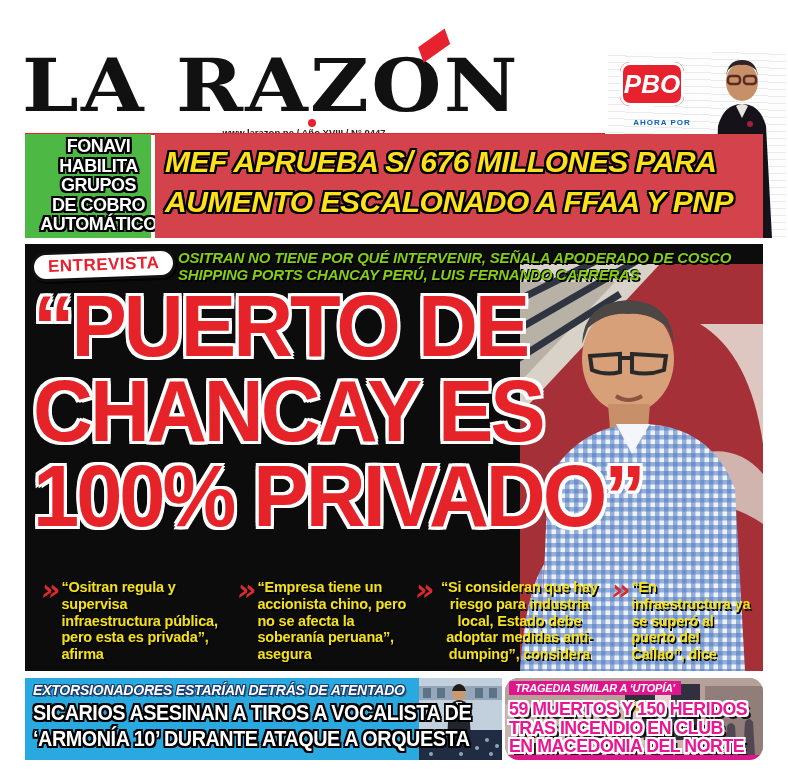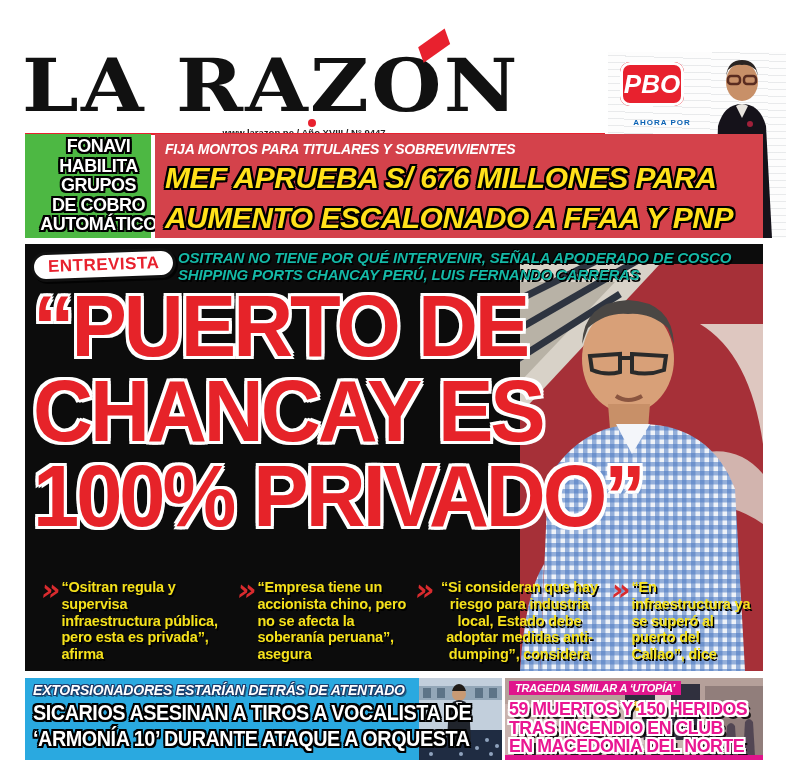--- a/index.html
+++ b/index.html
@@ -61,21 +61,21 @@
   
   #mef { position:absolute; left:155px; top:118px; width:608px; height:104px; background:#d4424b; padding:7px 10px; }
   #mef .kicker { font-size:14px; font-weight:bold; color:#fff; font-style:italic; letter-spacing:-0.2px; }
   #mef .hl { font-size:30px; font-weight:bold; color:#ffe11a; font-style:italic; letter-spacing:-0.5px; line-height:1.25; margin-top:2px; }
 
   
   #main { position:absolute; left:25px; top:228px; width:738px; height:427px; background:#0c0c0c; overflow:hidden; }
   #main .tag { position:absolute; left:6px; top:6px; z-index:5; background:#fff; border:3px solid #111; border-radius:18px;
                padding:2px 14px; color:#e8212e; font-weight:bold; font-size:17px; letter-spacing:.5px;
                transform:rotate(-2deg); box-shadow:2px 2px 0 rgba(0,0,0,.7); }
-  #main .kicker { position:absolute; left:153px; top:6px; width:595px; z-index:5; color:#14b8a6; font-weight:bold; font-style:italic;
+  #main .kicker { position:absolute; left:153px; top:6px; width:595px; z-index:5; color:#84cc16; font-weight:bold; font-style:italic;
                   font-size:15px; line-height:1.12; letter-spacing:-0.2px; text-shadow:1.5px 1.5px 0 #000, -1px -1px 0 #000; }
   #main .headline { position:absolute; left:8px; top:40px; z-index:3; color:#e62329; font-weight:bold;
                     font-size:83px; line-height:0.99; letter-spacing:-3px; white-space:nowrap;
                     transform:scaleY(1.04); transform-origin:left top; }
   #photo-man { position:absolute; right:0; top:20px; width:243px; height:407px; z-index:1; }
   #main .quotes { position:absolute; left:12px; top:335px; width:720px; z-index:4; display:flex; }
   #main .quote { display:flex; }
   #main .quote .chev { color:#d92b2e; font-weight:bold; font-size:30px; line-height:.7; margin-right:5px; font-family:"DejaVu Sans", sans-serif; transform:skewX(-8deg); }
   #main .quote .qtext { color:#f5e11b; font-weight:bold; font-size:14.5px; line-height:1.16; letter-spacing:-0.2px;
                         text-shadow:1.5px 1.5px 0 #000; }
@@ -83,21 +83,21 @@
   #main .q1 .qtext{width:168px;} #main .q2 .qtext{width:152px;} #main .q3 .qtext{width:168px;text-align:center;} #main .q4 .qtext{width:125px;}
 
   
   #bleft { position:absolute; left:25px; top:662px; width:477px; height:82px; background:#2aa9e0; overflow:hidden; }
   #bleft .kicker { position:absolute; left:8px; top:4px; z-index:3; color:#fff; font-weight:bold; font-style:italic; font-size:14px; letter-spacing:-0.2px; }
   #bleft .hl { position:absolute; left:8px; top:22px; z-index:3; color:#fff; font-weight:bold; font-size:22px;
                line-height:1.18; letter-spacing:-0.5px; white-space:nowrap; transform:scaleX(0.9); transform-origin:left top; }
   #photo-singer { position:absolute; right:0; top:0; width:83px; height:82px; z-index:1; }
 
   
-  #bright { position:absolute; left:505px; top:662px; width:258px; height:82px; overflow:hidden; background:#c8beb2; }
+  #bright { position:absolute; left:505px; top:662px; width:258px; height:82px; overflow:hidden; background:#c8beb2;border-radius:14px; }
   #photo-club { position:absolute; left:0; top:0; width:258px; height:82px; z-index:1; }
   #bright .kicker { position:absolute; left:4px; top:3px; z-index:3; background:#e0148c; color:#fff; font-weight:bold; font-style:italic;
                     font-size:11px; padding:1px 6px; letter-spacing:-0.2px; }
   #bright .hl { position:absolute; left:4px; top:22px; z-index:3; color:#ea1792; font-weight:bold; font-size:18.5px;
                 line-height:1.0; letter-spacing:-0.5px; white-space:nowrap; transform:scaleX(0.96); transform-origin:left top; }
   #bright .strip { position:absolute; left:0; bottom:0; width:100%; height:5px; background:#e0148c; z-index:4; }
 </style>
 </head>
 <body>
 
@@ -146,21 +146,20 @@
 
   <div id="fonavi" class="ol-b2">
     <div>FONAVI</div>
     <div>HABILITA</div>
     <div>GRUPOS</div>
     <div>DE COBRO</div>
     <div>AUTOMÁTICO</div>
   </div>
 
   <div id="mef">
-    <div class="kicker">FIJA MONTOS PARA TITULARES Y SOBREVIVIENTES</div>
     <div class="hl ol-b2">MEF APRUEBA S/ 676 MILLONES PARA</div>
     <div class="hl ol-b2">AUMENTO ESCALONADO A FFAA Y PNP</div>
   </div>
 
   <div id="main">
 
     <svg id="photo-man" viewBox="0 0 243 407" preserveAspectRatio="none">
       <rect width="243" height="407" fill="#a63038"></rect>
       <path d="M0 0 L140 0 L0 150 Z" fill="#d8d2c8"></path>
       <path d="M0 18 L95 18 L0 118 Z" fill="#b8b2a6"></path>

